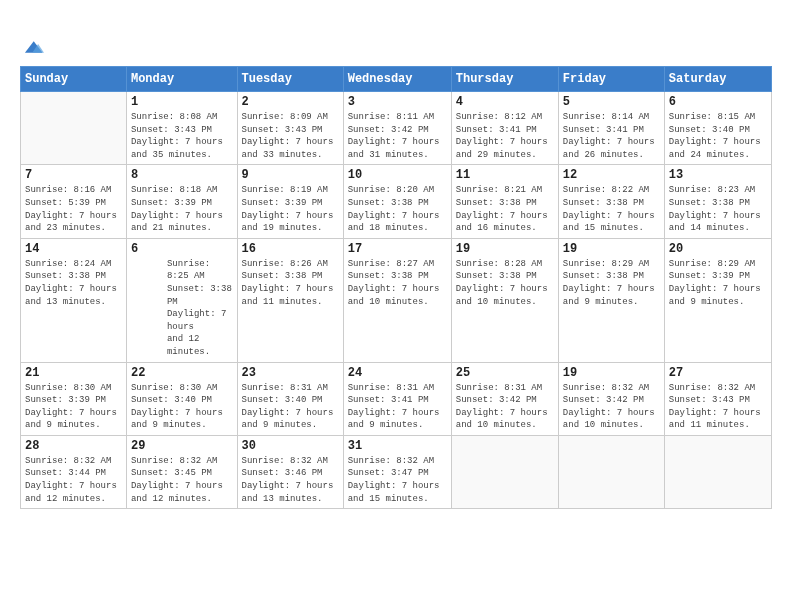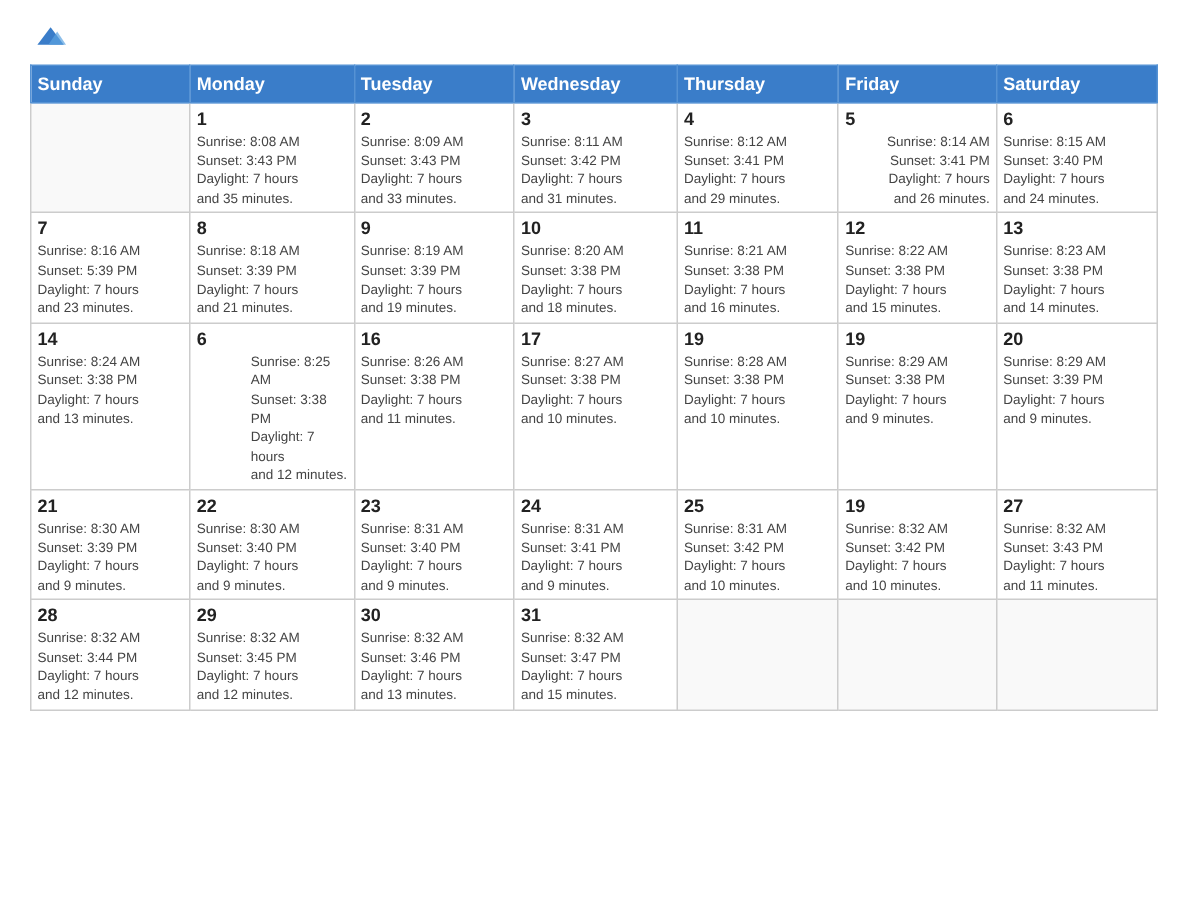--- a/index.html
+++ b/index.html
@@ -6,21 +6,22 @@
     body {
       width: 792px;
       height: 612px;
       font-family: Arial, sans-serif;
       background: #fff;
       overflow: hidden;
     }
     .page {
       width: 792px;
       height: 612px;
-      padding: 13px 20px 10px 20px;
+      padding: 36px 20px 10px 20px;
+      font-family: Liberation Mono, monospace;
     }
     .header {
       display: flex;
       justify-content: space-between;
       align-items: flex-start;
       margin-bottom: 8px;
     }
     .logo {
       display: flex;
       align-items: center;
@@ -150,21 +151,21 @@
           </td>
           <td>
             <span class="day-number">4</span>
             <div class="day-info" style="white-space: pre-line;">Sunrise: 8:12 AM
 Sunset: 3:41 PM
 Daylight: 7 hours
 and 29 minutes.</div>
           </td>
           <td>
             <span class="day-number">5</span>
-            <div class="day-info" style="white-space: pre-line; text-align: right;">Sunrise: 8:14 AM
+            <div class="day-info" style="white-space: pre-line;">Sunrise: 8:14 AM
 Sunset: 3:41 PM
 Daylight: 7 hours
 and 26 minutes.</div>
           </td>
           <td>
             <span class="day-number">6</span>
             <div class="day-info" style="white-space: pre-line;">Sunrise: 8:15 AM
 Sunset: 3:40 PM
 Daylight: 7 hours
 and 24 minutes.</div>

